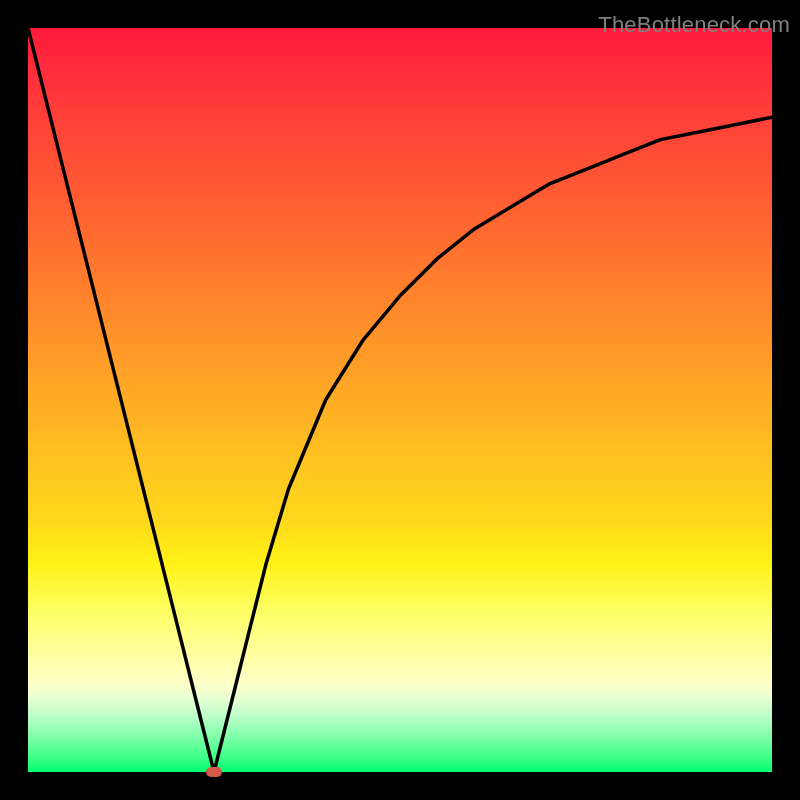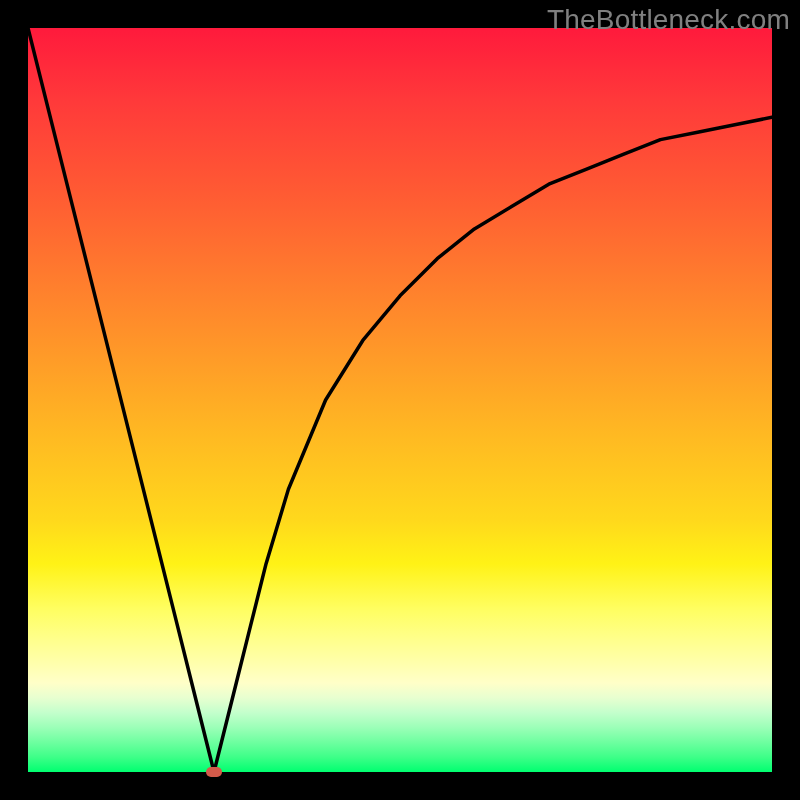--- a/index.html
+++ b/index.html
@@ -54,24 +54,24 @@
   .minpoint {
     position: absolute;
     width: 16px;
     height: 10px;
     border-radius: 6px;
     background: #d35a4a;
     transform: translate(-50%, -50%);
   }
   .attribution {
     position: absolute;
-    top: 4px;
+    top: 12px;
     right: 10px;
     color: #808080;
-    font-size: 28px;
+    font-size: 22px;
     letter-spacing: 0.2px;
   }
 </style>
 </head>
 <body>
 
 <div class="frame">
 
   <div class="plot">
     <svg class="curve-svg" viewBox="0 0 744 744" preserveAspectRatio="none">

